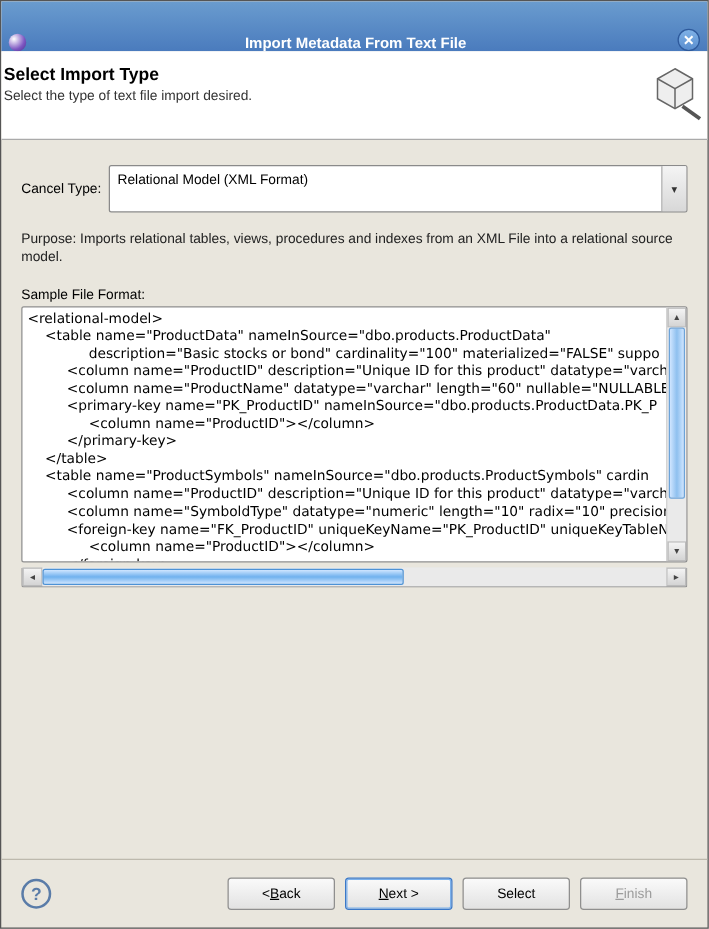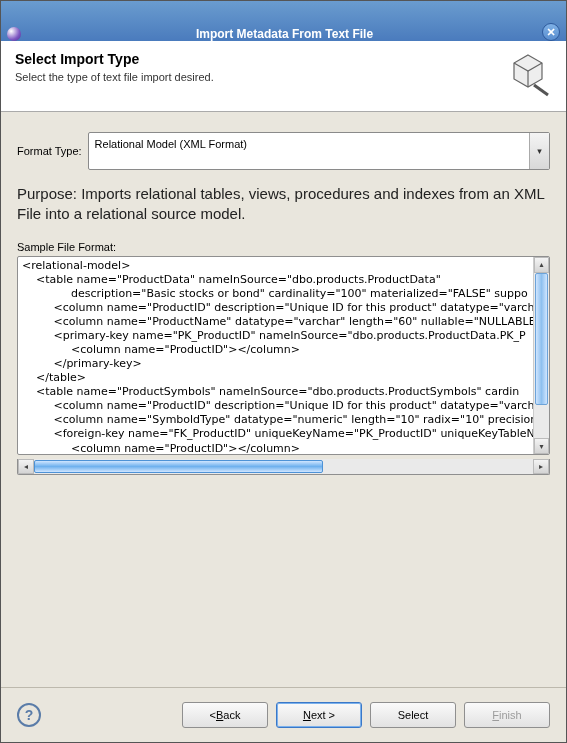--- a/index.html
+++ b/index.html
@@ -43,21 +43,21 @@
     border-radius: 9px;
     display: flex; align-items: center; justify-content: center;
     color: #fff;
     font-size: 11px;
     cursor: pointer;
   }
   
   .header-band {
     background: #fff;
     border-bottom: 1px solid #aaa;
-    padding: 10px 14px 12px;
+    padding: 10px 2px 12px;
     display: flex;
     align-items: flex-start;
   }
   .header-band .hb-text { flex: 1; }
   .header-band h1 {
     font-size: 14px;
     font-weight: bold;
     margin-bottom: 4px;
   }
   .header-band p {
@@ -107,21 +107,21 @@
   }
   .combo .combo-btn {
     width: 20px;
     border-left: 1px solid #aaa;
     background: linear-gradient(#f4f4f4,#d8d8d8);
     display: flex; align-items: center; justify-content: center;
     font-size: 9px;
     color: #333;
   }
   .purpose {
-    font-size: 15px;
+    font-size: 11px;
     color: #222;
     margin-bottom: 16px;
     line-height: 1.35;
   }
   .sample-label {
     font-size: 11px;
     margin-bottom: 3px;
   }
   .sample-box {
     flex: 1;
@@ -261,21 +261,21 @@
         <line x1="24" y1="20" x2="24" y2="36"></line>
         <path d="M30 34 L44 44" stroke="#555" stroke-width="3"></path>
       </g>
     </svg>
   </div>
 </div>
 
 <div class="content">
 
   <div class="row-importtype">
-    <label>Format Type:</label>
+    <label>Cancel Type:</label>
     <div class="combo">
       <div class="combo-text">Relational Model (XML Format)</div>
       <div class="combo-btn">▾</div>
     </div>
   </div>
 
   <div class="purpose">Purpose: Imports relational tables, views, procedures and indexes from an XML File into a relational source model.</div>
 
   <div class="sample-label">Sample File Format:</div>
 

